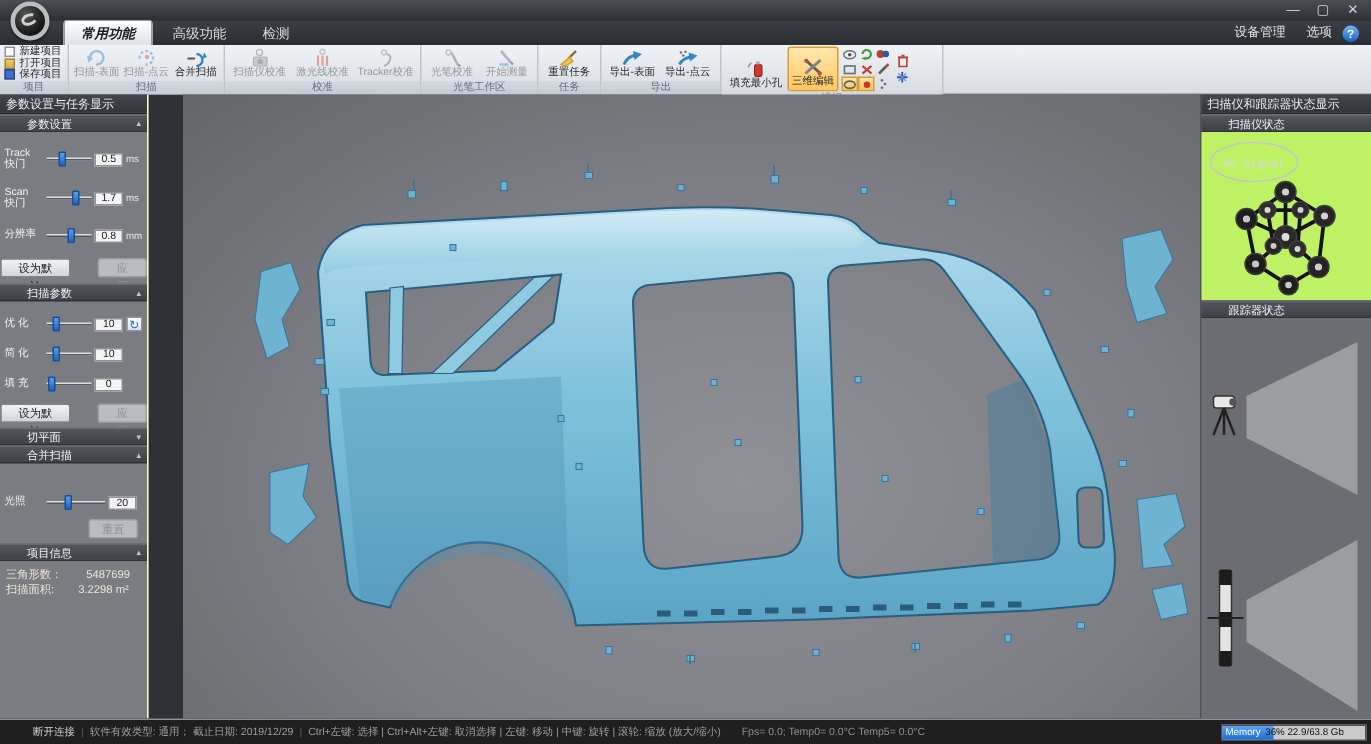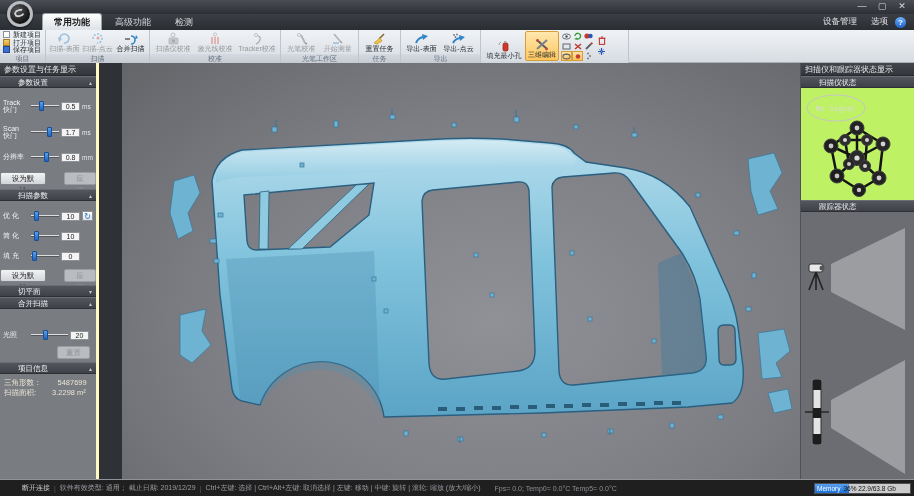--- a/index.html
+++ b/index.html
@@ -16,21 +16,21 @@
   #logo .swirl { position:absolute; left:4px; top:5px; width:11px; height:8px;
     border:2px solid #cfd2d5; border-right-color:transparent; border-radius:50%; transform:rotate(-20deg); }
   #win-controls { position:absolute; right:2px; top:0; display:flex; }
   #win-controls span { width:20px; height:13px; color:#d6d6d6; font-size:9px; line-height:13px;
     text-align:center; }
   
   #tabrow { position:absolute; left:0; top:14px; width:914px; height:16px;
     background:linear-gradient(#3b3f45,#2a2e33); display:flex; align-items:flex-end; }
   .tab { font-size:9px; padding:2px 11px 1px 11px; color:#d8dadc; margin-left:2px; }
   .tab.active { background:linear-gradient(#fefefe,#dde2e8); color:#1b1b1b; font-weight:bold;
-    border-radius:3px 3px 0 0; border:1px solid #9aa0a8; border-bottom:none; }
+    border-radius:3px 3px 0 0; border:1px solid #9aa0a8; border-bottom:none;font-style:italic; }
   #tabrow .spacer { flex:1; }
   .menu-link { font-size:8.5px; color:#e2e4e6; padding:0 7px 2px 7px; }
   #help-badge { width:11px; height:11px; border-radius:50%; background:linear-gradient(#6db2ff,#1d62c8);
     color:#fff; font-size:8px; font-weight:bold; text-align:center; line-height:11px; margin:0 8px 2px 0; }
 
   
   #ribbon { position:absolute; left:0; top:30px; width:914px; height:33px;
     background:linear-gradient(#f0f3f6,#d7dce2); border-bottom:1px solid #aab0b8; display:flex; }
   .rgroup { height:33px; display:flex; flex-direction:column; border-right:1px solid #bfc5cd; }
   .rgroup .content { flex:1; display:flex; align-items:stretch; padding:1px 2px 0 2px; }
@@ -58,21 +58,21 @@
   #toolcol { display:flex; flex-direction:column; justify-content:center; gap:2px; margin-left:3px; }
 
   
   .ptitle { height:13px; background:linear-gradient(#43464c,#33363b); color:#e9eaec; font-size:8px;
     line-height:13px; padding-left:4px; border-bottom:1px solid #26282c; white-space:nowrap; overflow:hidden; }
   .shead { height:12px; background:linear-gradient(#53565c,#3e4147); color:#f2f3f5; font-size:7.5px;
     line-height:12px; padding-left:18px; border-top:1px solid #6a6d73; border-bottom:1px solid #2e3034;
     position:relative; }
   .shead .arr { position:absolute; right:4px; top:0; color:#c3c6ca; font-size:6px; }
   #left-panel { position:absolute; left:0; top:63px; width:99px; height:416px; background:#797c81;
-    border-right:3px solid #fef9c3; }
+    border-right:1px solid #fef9c3; }
   .srow { display:flex; align-items:center; padding:0 3px; gap:2px; }
   .slabel { width:26px; color:#f2f3f5; font-size:7px; line-height:7.5px; }
   .strack { flex:1; position:relative; height:10px; }
   .strack .line { position:absolute; left:0; right:0; top:4px; height:2px; background:#dcdee0;
     border-bottom:1px solid #55585c; }
   .strack .thumb { position:absolute; top:0; width:5px; height:10px; background:linear-gradient(#58a0e8,#1d64c0);
     border:1px solid #174e96; border-radius:1px; }
   .sval { width:19px; height:9px; background:#f4f4f4; border:1px solid #8e9196; color:#1c1c1c;
     font-size:7px; line-height:8px; text-align:center; }
   .sunit { width:11px; color:#e8e9eb; font-size:6.5px; }

